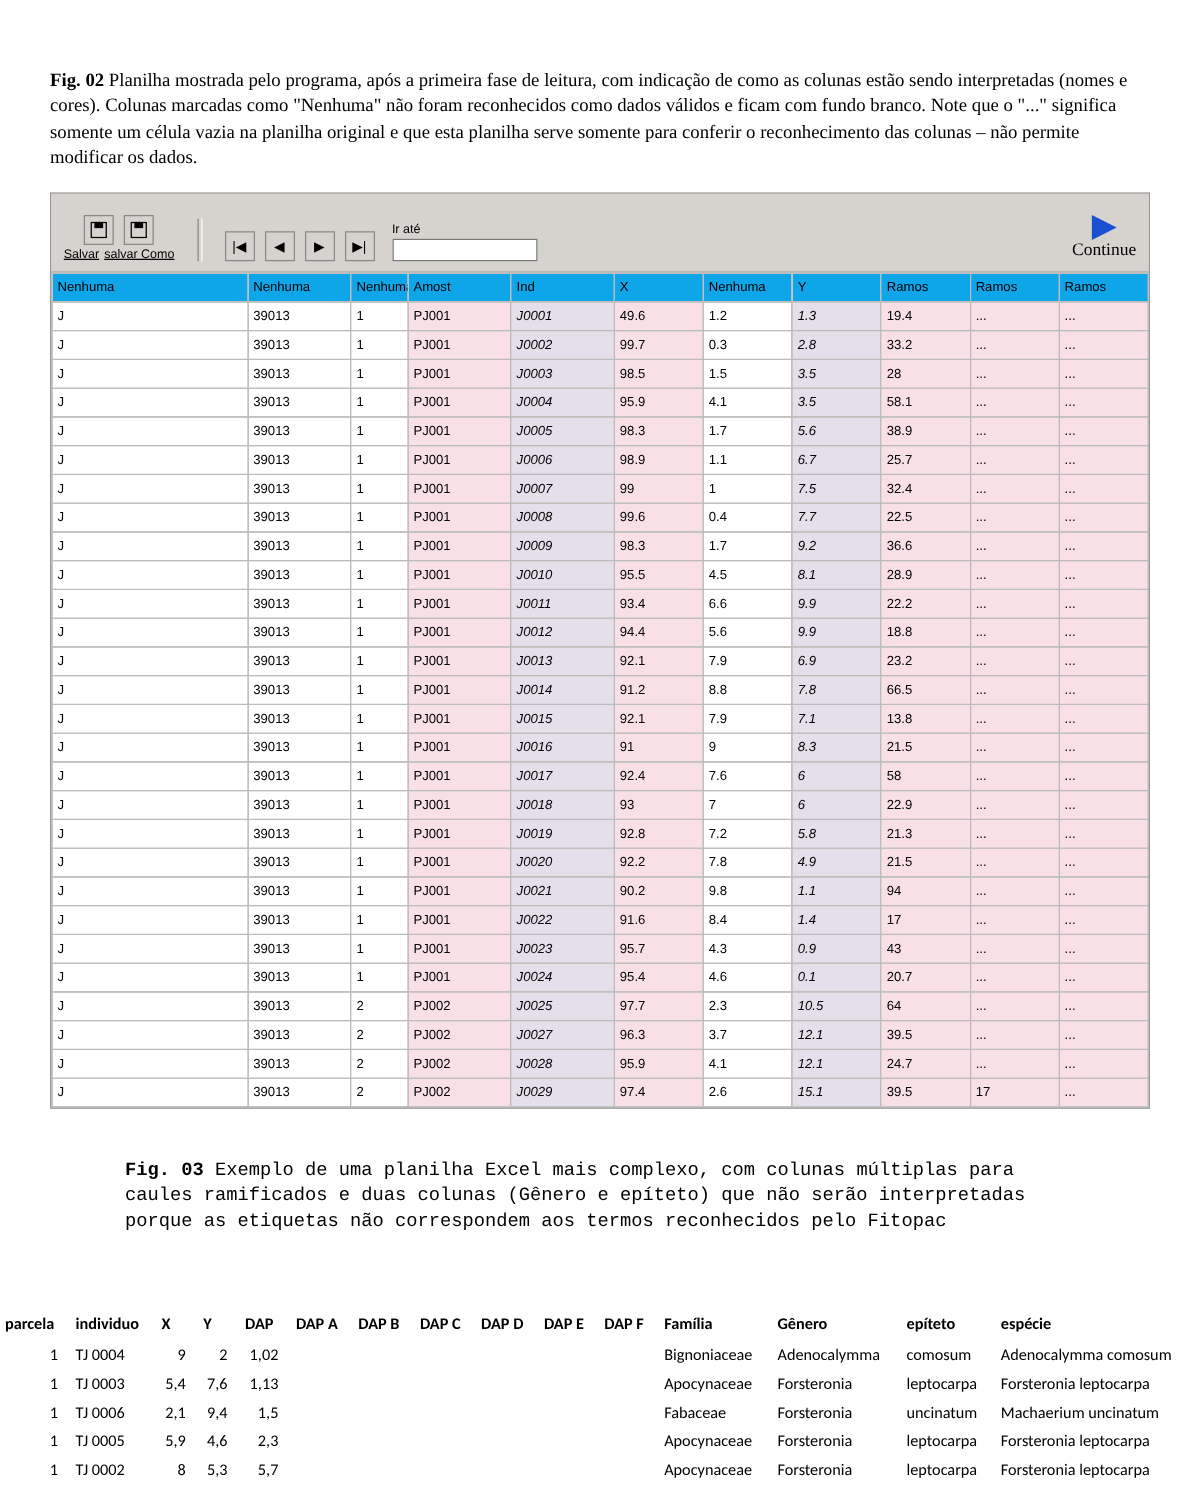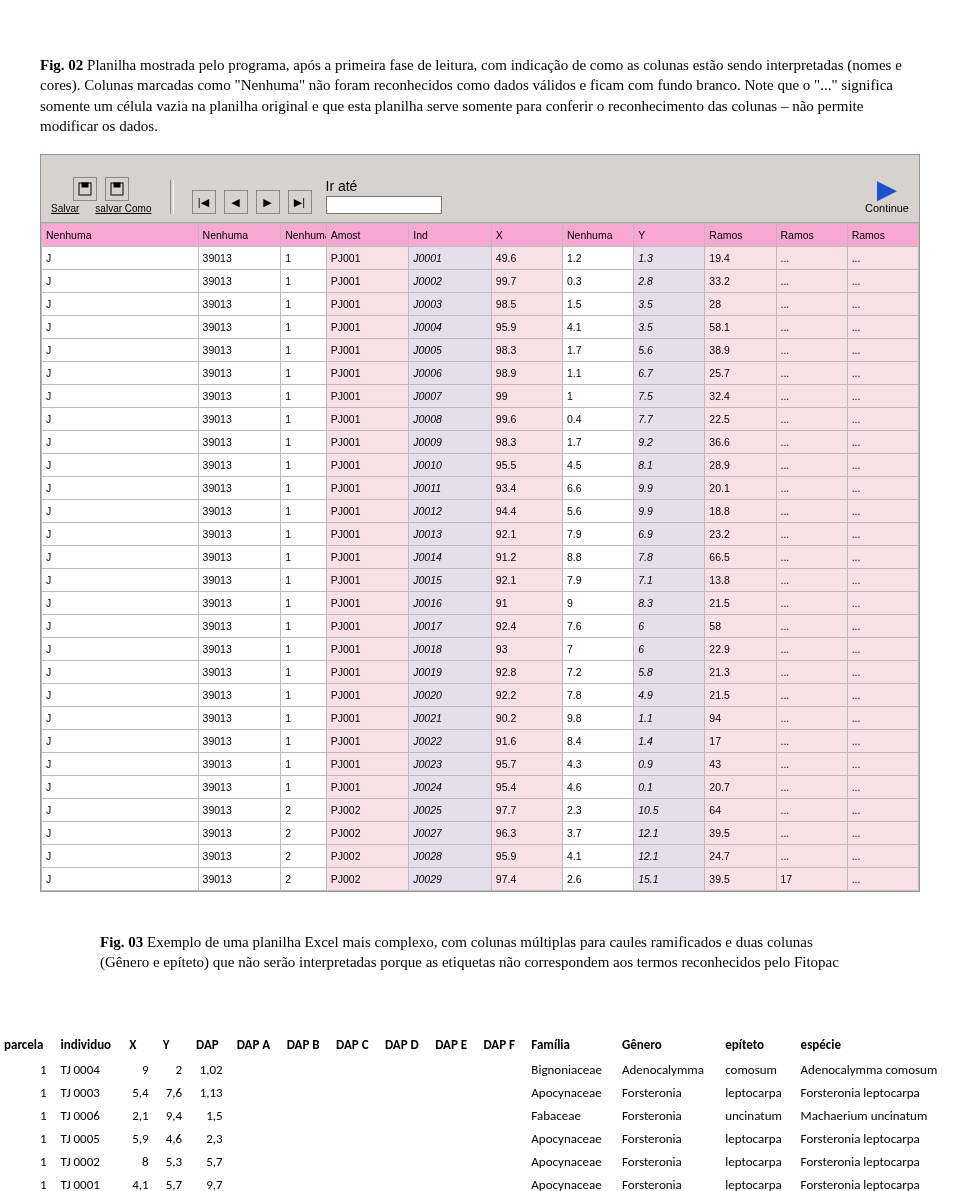--- a/index.html
+++ b/index.html
@@ -10,43 +10,43 @@
   .app { border:1px solid #999; background:#d6d3ce; font-family:Arial,sans-serif; font-size:11px; color:#000; margin-bottom:40px; }
   .toolbar { display:flex; align-items:flex-end; gap:14px; padding:6px 10px 8px 10px; background:#d6d3ce; border-bottom:1px solid #aaa; }
   .tb-group { display:flex; flex-direction:column; align-items:center; }
   .tb-icons { display:flex; gap:8px; }
   .tb-btn { width:22px; height:22px; border:1px solid #888; background:#d6d3ce; display:flex; justify-content:center; align-items:center; cursor:pointer; }
   .tb-btn svg { stroke:#000; fill:none; }
   .tb-label { font-size:10px; margin-top:2px; text-decoration:underline; color:#000; cursor:pointer; }
   .tb-sep { width:2px; height:34px; border-left:1px solid #888; border-right:1px solid #fff; margin:0 4px; }
   .irate { display:flex; flex-direction:column; gap:2px; }
   .irate input { width:110px; height:14px; border:1px solid #777; font-size:10px; background:#fff; }
-  .irate-label { font-size:14px;margin-top:17px; }
+  .irate-label { font-size:10px;margin-top:17px; }
   .continue-group { display:flex; flex-direction:column; align-items:center; }
   .continue-icon { font-size:26px; color:#1a4fd1; line-height:1; }
-  .continue-label { font-size:11px; }
+  .continue-label { font-size:14px;font-family:Liberation Serif, serif; }
   
   .sheet { border-collapse:collapse; width:100%; font-size:10.5px; table-layout:fixed; }
   .sheet th, .sheet td { border:1px solid #bbb; padding:2px 4px; height:18px; overflow:hidden; text-overflow:clip; white-space:nowrap; }
-  .sheet th { background:#f9a8d4; font-weight:normal; text-align:left; }
+  .sheet th { background:#0ea5e9; font-weight:normal; text-align:left; }
   .sheet td { background:#fff; }
   .col-tint1 { background:#f9e0e7 !important; }
   .col-tint2 { background:#e4dfeb !important;font-style:italic; }
   .colA { width:110px; }
   .colB { width:58px; }
   .colC { width:32px; }
   .colD { width:58px; }
   .colE { width:58px; }
   .colF { width:50px; }
   .colG { width:50px; }
   .colH { width:50px; }
   .colI { width:50px; }
   .colJ { width:50px; }
   .colK { width:50px; }
-  .caption2 { margin:20px 60px 30px 60px; line-height:1.35; }
+  .caption2 { margin:20px 60px 30px 60px; line-height:1.35;font-family:Liberation Mono, monospace; }
   
   table.excel { border-collapse:collapse; font-family:Calibri,Arial,sans-serif; font-size:13px; width:100%; margin-top:10px; }
   table.excel th { text-align:left; font-weight:bold; padding:4px 8px 6px 4px; white-space:nowrap; }
   table.excel td { padding:4px 8px 4px 4px; white-space:nowrap; }
   table.excel .num { text-align:right; padding-right:10px; }
 </style>
 </head>
 <body>
 
 <div class="page">
@@ -64,21 +64,21 @@
                 <rect x="4" y="1" width="6" height="4" fill="#000"></rect>
               </svg>
           </div>
           <div class="tb-btn">
             <svg width="14" height="14" viewBox="0 0 14 14">
                 <rect x="1" y="1" width="12" height="12" stroke="#000"></rect>
                 <rect x="4" y="1" width="6" height="4" fill="#000"></rect>
               </svg>
           </div>
         </div>
-        <div style="display:flex; gap:16px;">
+        <div style="display:flex; gap:4px;">
           <span class="tb-label">Salvar</span>
           <span class="tb-label">salvar Como</span>
         </div>
       </div>
       <div class="tb-sep"></div>
       <div class="tb-group">
         <div class="tb-icons">
           <div class="tb-btn">|◀</div>
           <div class="tb-btn">◀</div>
           <div class="tb-btn">▶</div>
@@ -258,21 +258,21 @@
           </tr>
           <tr>
             <td>J</td>
             <td>39013</td>
             <td>1</td>
             <td class="col-tint1">PJ001</td>
             <td class="col-tint2">J0011</td>
             <td class="col-tint1">93.4</td>
             <td>6.6</td>
             <td class="col-tint2">9.9</td>
-            <td class="col-tint1">20.1</td>
+            <td class="col-tint1">22.2</td>
             <td class="col-tint1">...</td>
             <td class="col-tint1">...</td>
           </tr>
           <tr>
             <td>J</td>
             <td>39013</td>
             <td>1</td>
             <td class="col-tint1">PJ001</td>
             <td class="col-tint2">J0012</td>
             <td class="col-tint1">94.4</td>

